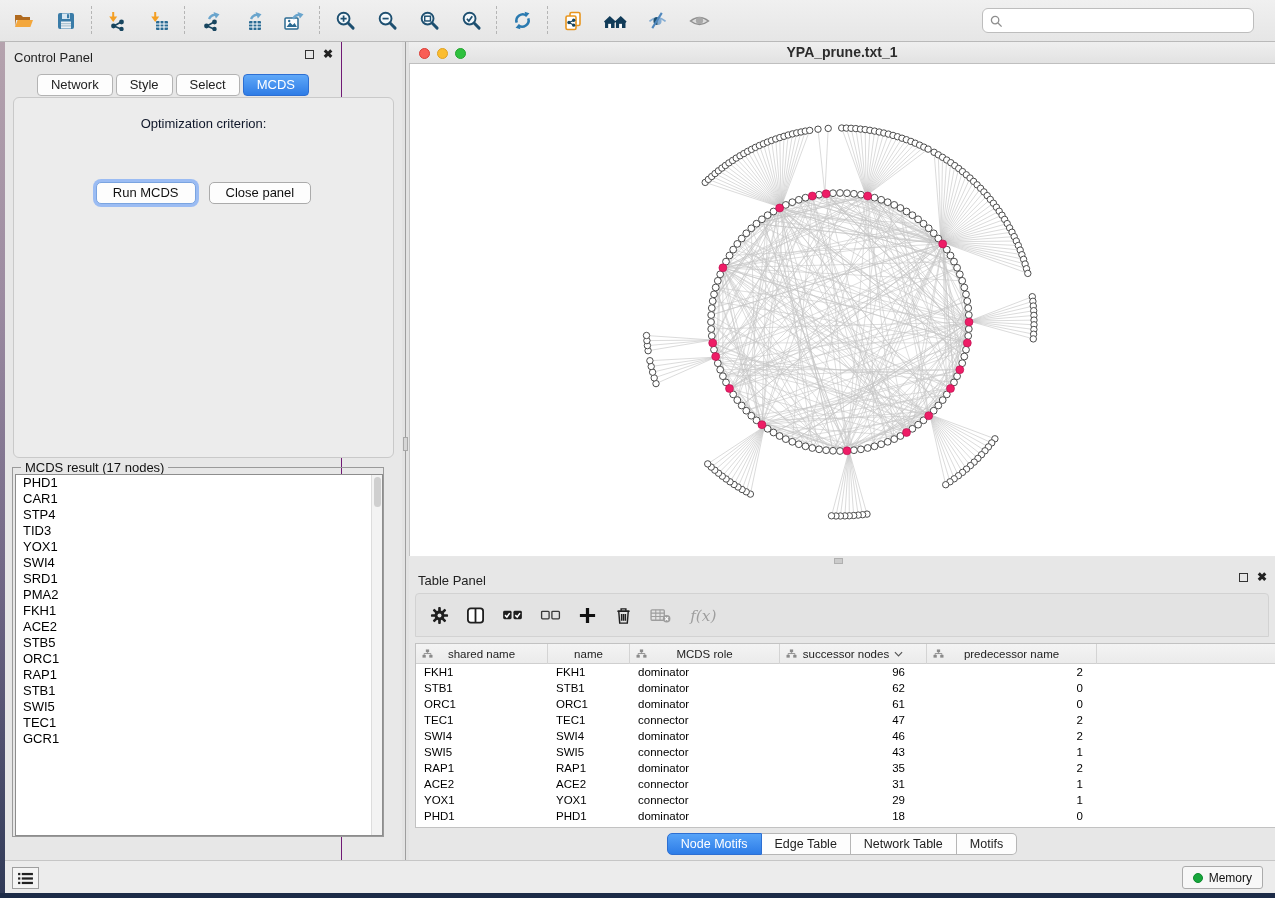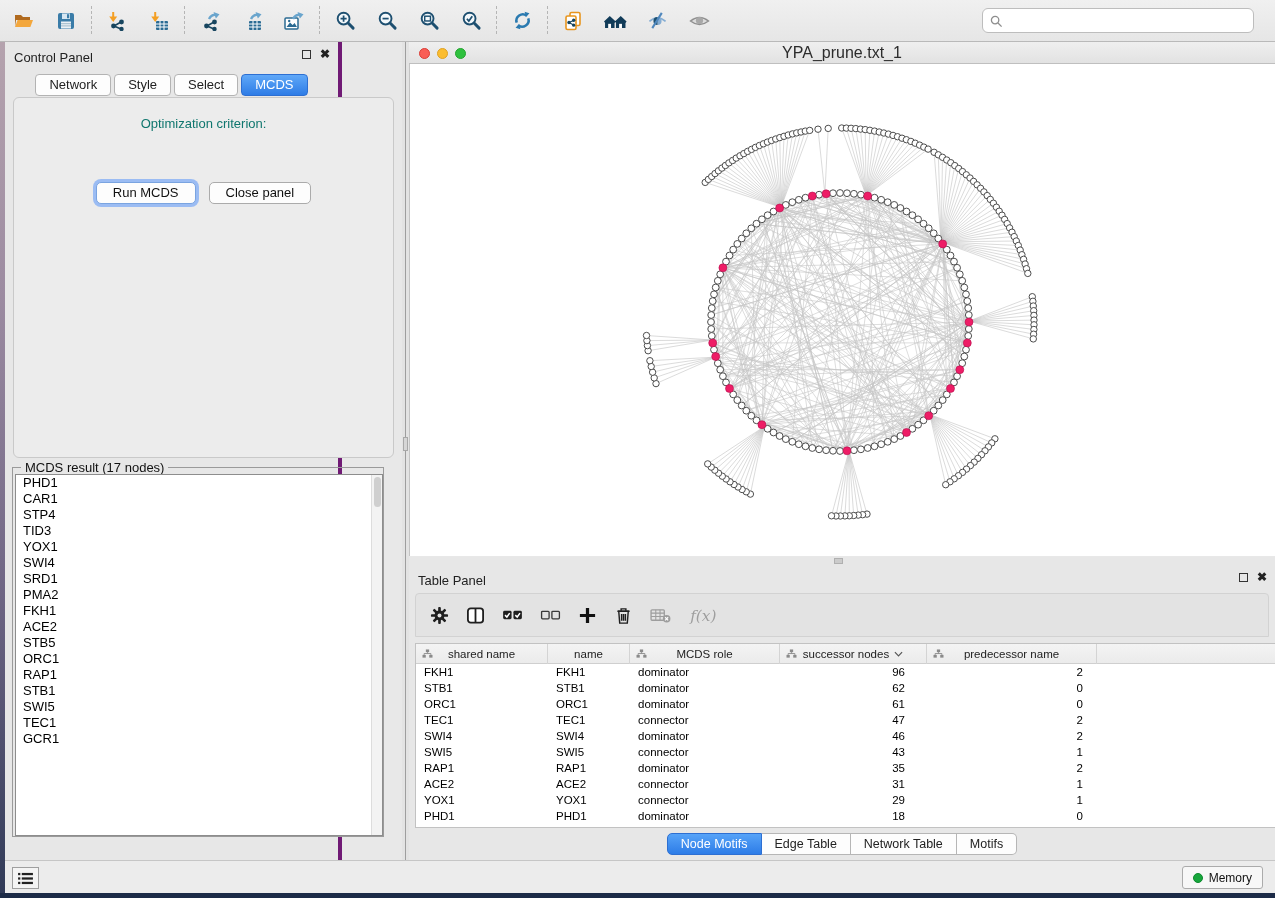--- a/index.html
+++ b/index.html
@@ -17,35 +17,35 @@
     display:flex; align-items:center; padding-left:8px; }
   .tb-btn { width:32px; height:34px; display:flex; align-items:center; justify-content:center; border-radius:4px; }
   .tb-group { display:flex; align-items:center; gap:10px; }
   .tb-sep { width:1px; height:30px; margin:0 9px; background-image:linear-gradient(#b5b5b5 55%, transparent 45%); background-size:1px 5px; }
   .search-wrap { position:absolute; right:21px; top:8px; width:272px; height:25px; }
   .search-wrap input { width:100%; height:100%; border:1px solid #bdbdbd; border-radius:6px; background:#fff;
     padding:0 8px 0 26px; font-size:12px; outline:none; }
   .search-wrap .mag { position:absolute; left:8px; top:6px; }
 
   
-  .control-panel { position:absolute; left:5px; top:42px; width:337px; height:818px; background:#e7e7e7; border-right:4px solid #701a75; }
+  .control-panel { position:absolute; left:5px; top:42px; width:337px; height:818px; background:#e7e7e7; border-right:1px solid #701a75; }
   .panel-head { position:relative; height:28px; }
   .panel-title { position:absolute; left:9px; top:8px; font-size:13px; color:#222; }
   .panel-ctrls { position:absolute; right:8px; top:7px; display:flex; gap:9px; align-items:center; }
   .float-box { width:9px; height:9px; border:1.5px solid #333; display:inline-block; }
   .close-x { font-size:12px; font-weight:bold; color:#222; line-height:10px; }
 
   .cp-tabs { position:absolute; left:0; top:32px; width:100%; display:flex; justify-content:center; gap:3px; }
   .cp-tab { height:22px; line-height:20px; padding:0 13px; background:#fdfdfd; border:1px solid #b3b3b3;
     border-radius:4px; font-size:13px; color:#222; }
   .cp-tab.active { background:linear-gradient(#5fa8f8,#2e7ce6); border-color:#2d6fd2; color:#fff; }
 
   .cp-inner { position:absolute; left:8px; top:55px; width:381px; height:361px; background:#ececec;
     border:1px solid #c9c9c9; border-radius:6px; }
-  .opt-label { position:absolute; left:0; top:18px; width:100%; text-align:center; font-size:13px; color:#0f766e; }
+  .opt-label { position:absolute; left:0; top:18px; width:100%; text-align:center; font-size:13px; color:#0f172a; }
   .cp-select { position:absolute; left:32px; top:40px; width:316px; height:22px; background:#fff;
     border:1px solid #b3b3b3; border-radius:5px; font-size:13px; line-height:20px; padding-left:8px; color:#111; }
   .cp-select .stepper { position:absolute; right:1px; top:1px; width:18px; height:18px; border-radius:4px;
     background:linear-gradient(#70b1fb,#2f7de8); display:flex; flex-direction:column; align-items:center; justify-content:center; gap:1px; }
   .cp-select .stepper svg { display:block; }
   .cp-buttons { position:absolute; left:0; top:84px; width:100%; display:flex; justify-content:center; gap:13px; }
   .cp-btn { height:22px; line-height:20px; padding:0 16px; font-size:13px; background:#fdfdfd;
     border:1px solid #ababab; border-radius:5px; color:#111; }
   .cp-btn.focused { box-shadow:0 0 0 3px rgba(90,150,250,.55); border-color:#7aa4e0; }
 
@@ -64,21 +64,21 @@
   .v-split .grip { position:absolute; left:1px; top:395px; width:5px; height:14px; background:#d6d6d6; border:1px solid #a8a8a8; }
 
   
   .net-window { position:absolute; left:409px; top:42px; width:866px; height:523px; }
   .net-titlebar { position:relative; height:22px; background:linear-gradient(#efefef,#e2e2e2); border-bottom:1px solid #bfbfbf; }
   .traffic { position:absolute; left:10px; top:5.5px; display:flex; gap:7px; }
   .light { width:11px; height:11px; border-radius:50%; }
   .light.red { background:#f95e56; border:1px solid #da3d36; }
   .light.yellow { background:#fbbd2f; border:1px solid #dfa123; }
   .light.green { background:#2ec13e; border:1px solid #24a42f; }
-  .net-title { width:100%; text-align:center; font-size:16px; line-height:21px; color:#2c2c2c; }
+  .net-title { width:100%; text-align:center; font-size:14px; line-height:21px; color:#2c2c2c;font-weight:bold; }
   .net-canvas { position:relative; width:866px; height:492px; background:#fff; border-left:1px solid #c4c4c4; }
   .h-split { position:absolute; left:409px; top:557px; width:866px; height:8px; background:#e7e7e7; }
   .h-split .grip { position:absolute; left:425px; top:1px; width:9px; height:6px; background:#cbcbcb; border:1px solid #b0b0b0; }
 
   
   .table-panel { position:absolute; left:409px; top:565px; width:866px; height:295px; background:#e7e7e7; }
   .tp-toolbar { position:absolute; left:6px; top:28px; width:854px; height:44px; background:#e3e3e3;
     border:1px solid #d2d2d2; border-radius:4px 4px 0 0; display:flex; align-items:center; gap:17px; padding-left:14px; }
   .tp-icon { display:flex; align-items:center; justify-content:center; }
   .tp-table { position:absolute; left:6px; top:78px; width:878px; height:185px; background:#fff; border:1px solid #c2c2c2; overflow:hidden; }

